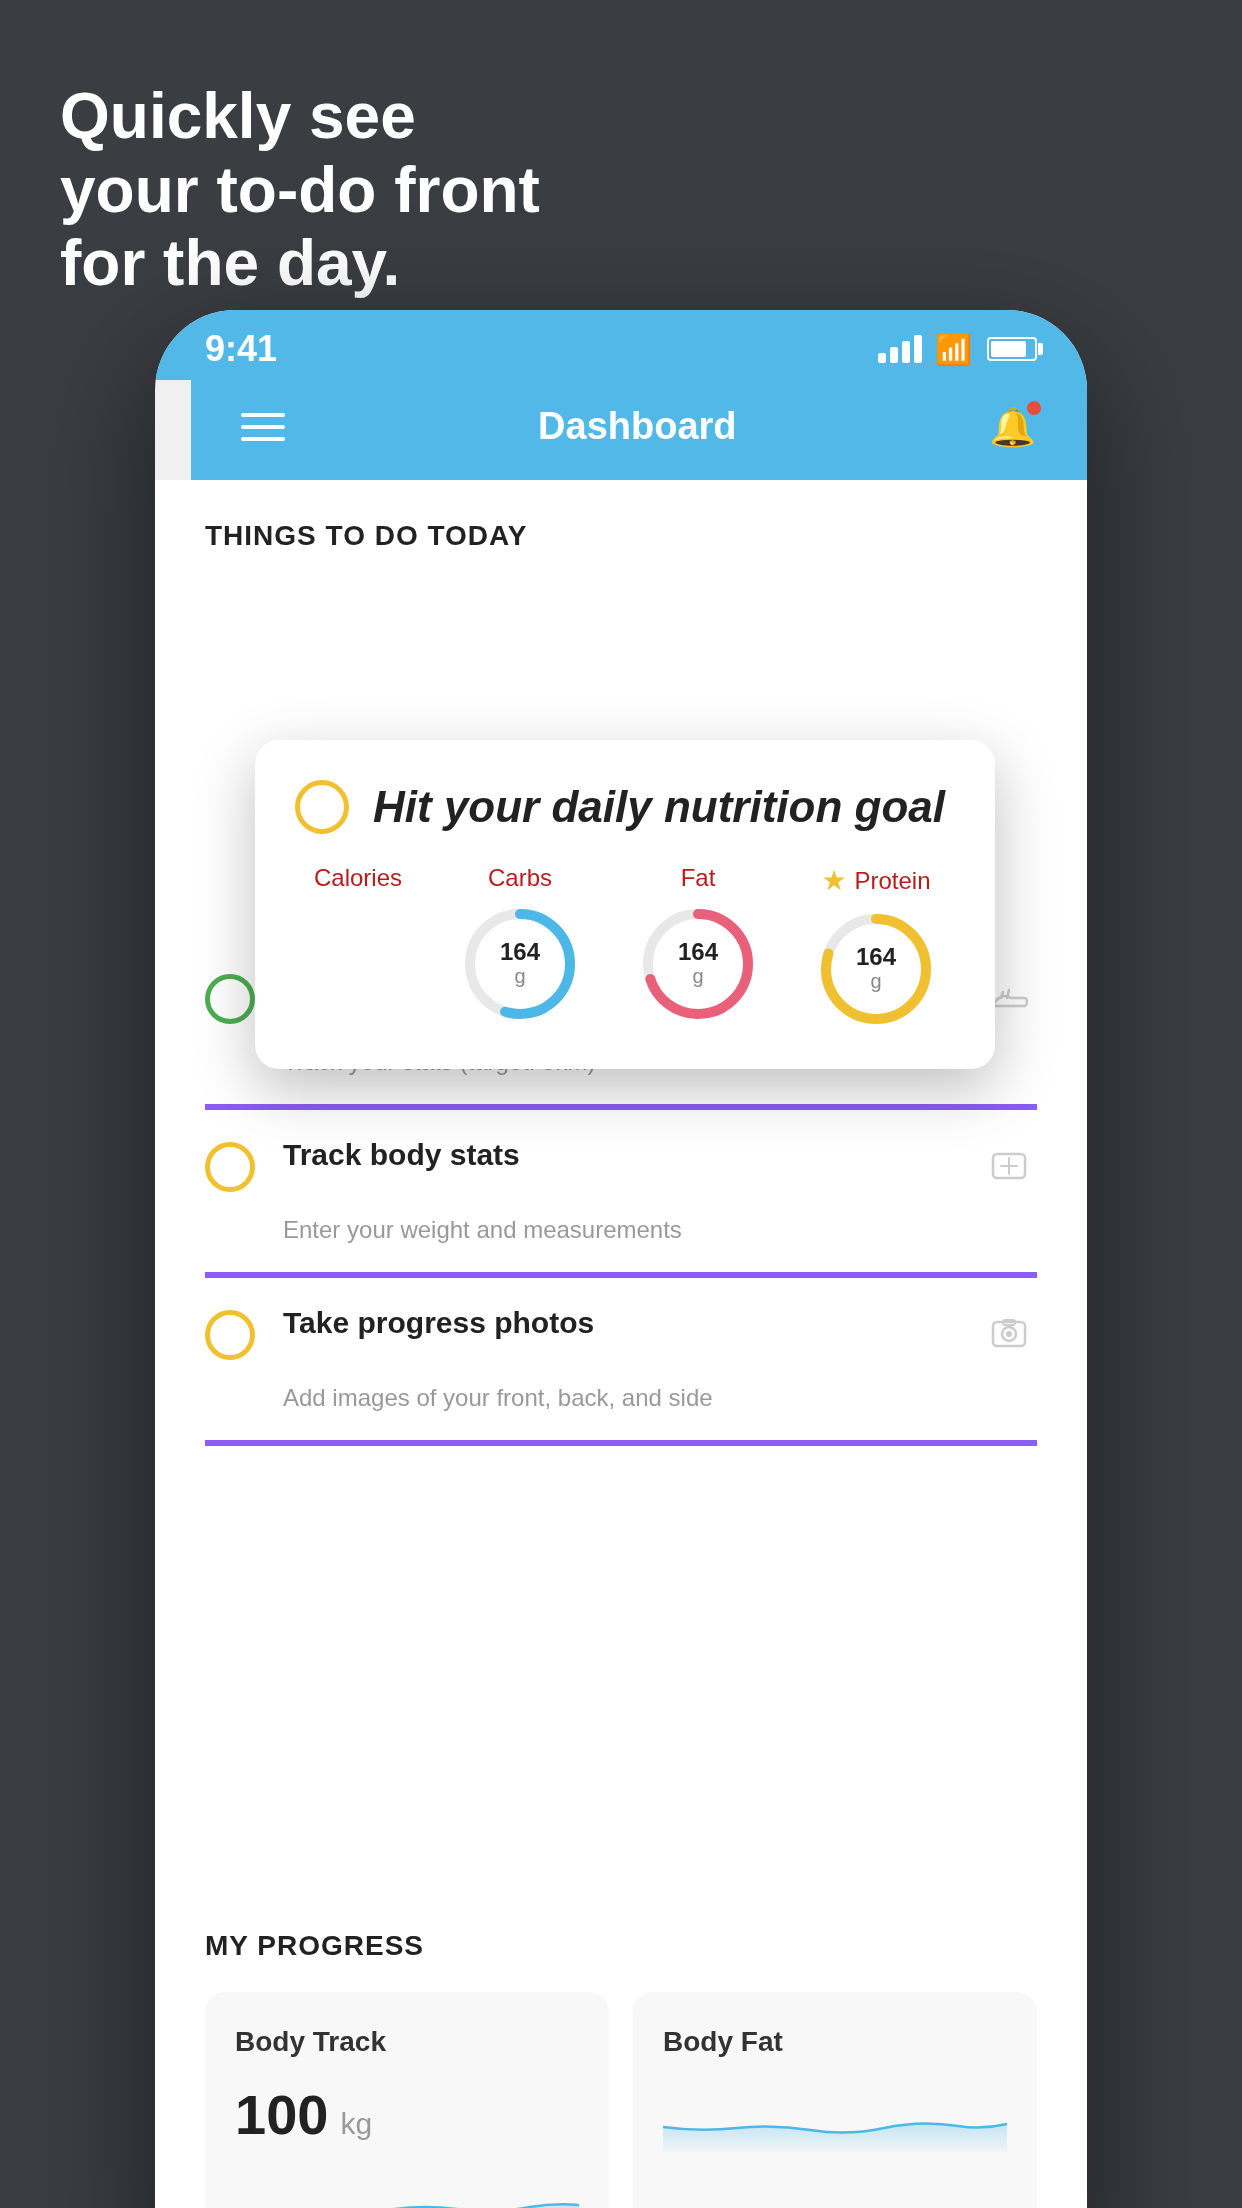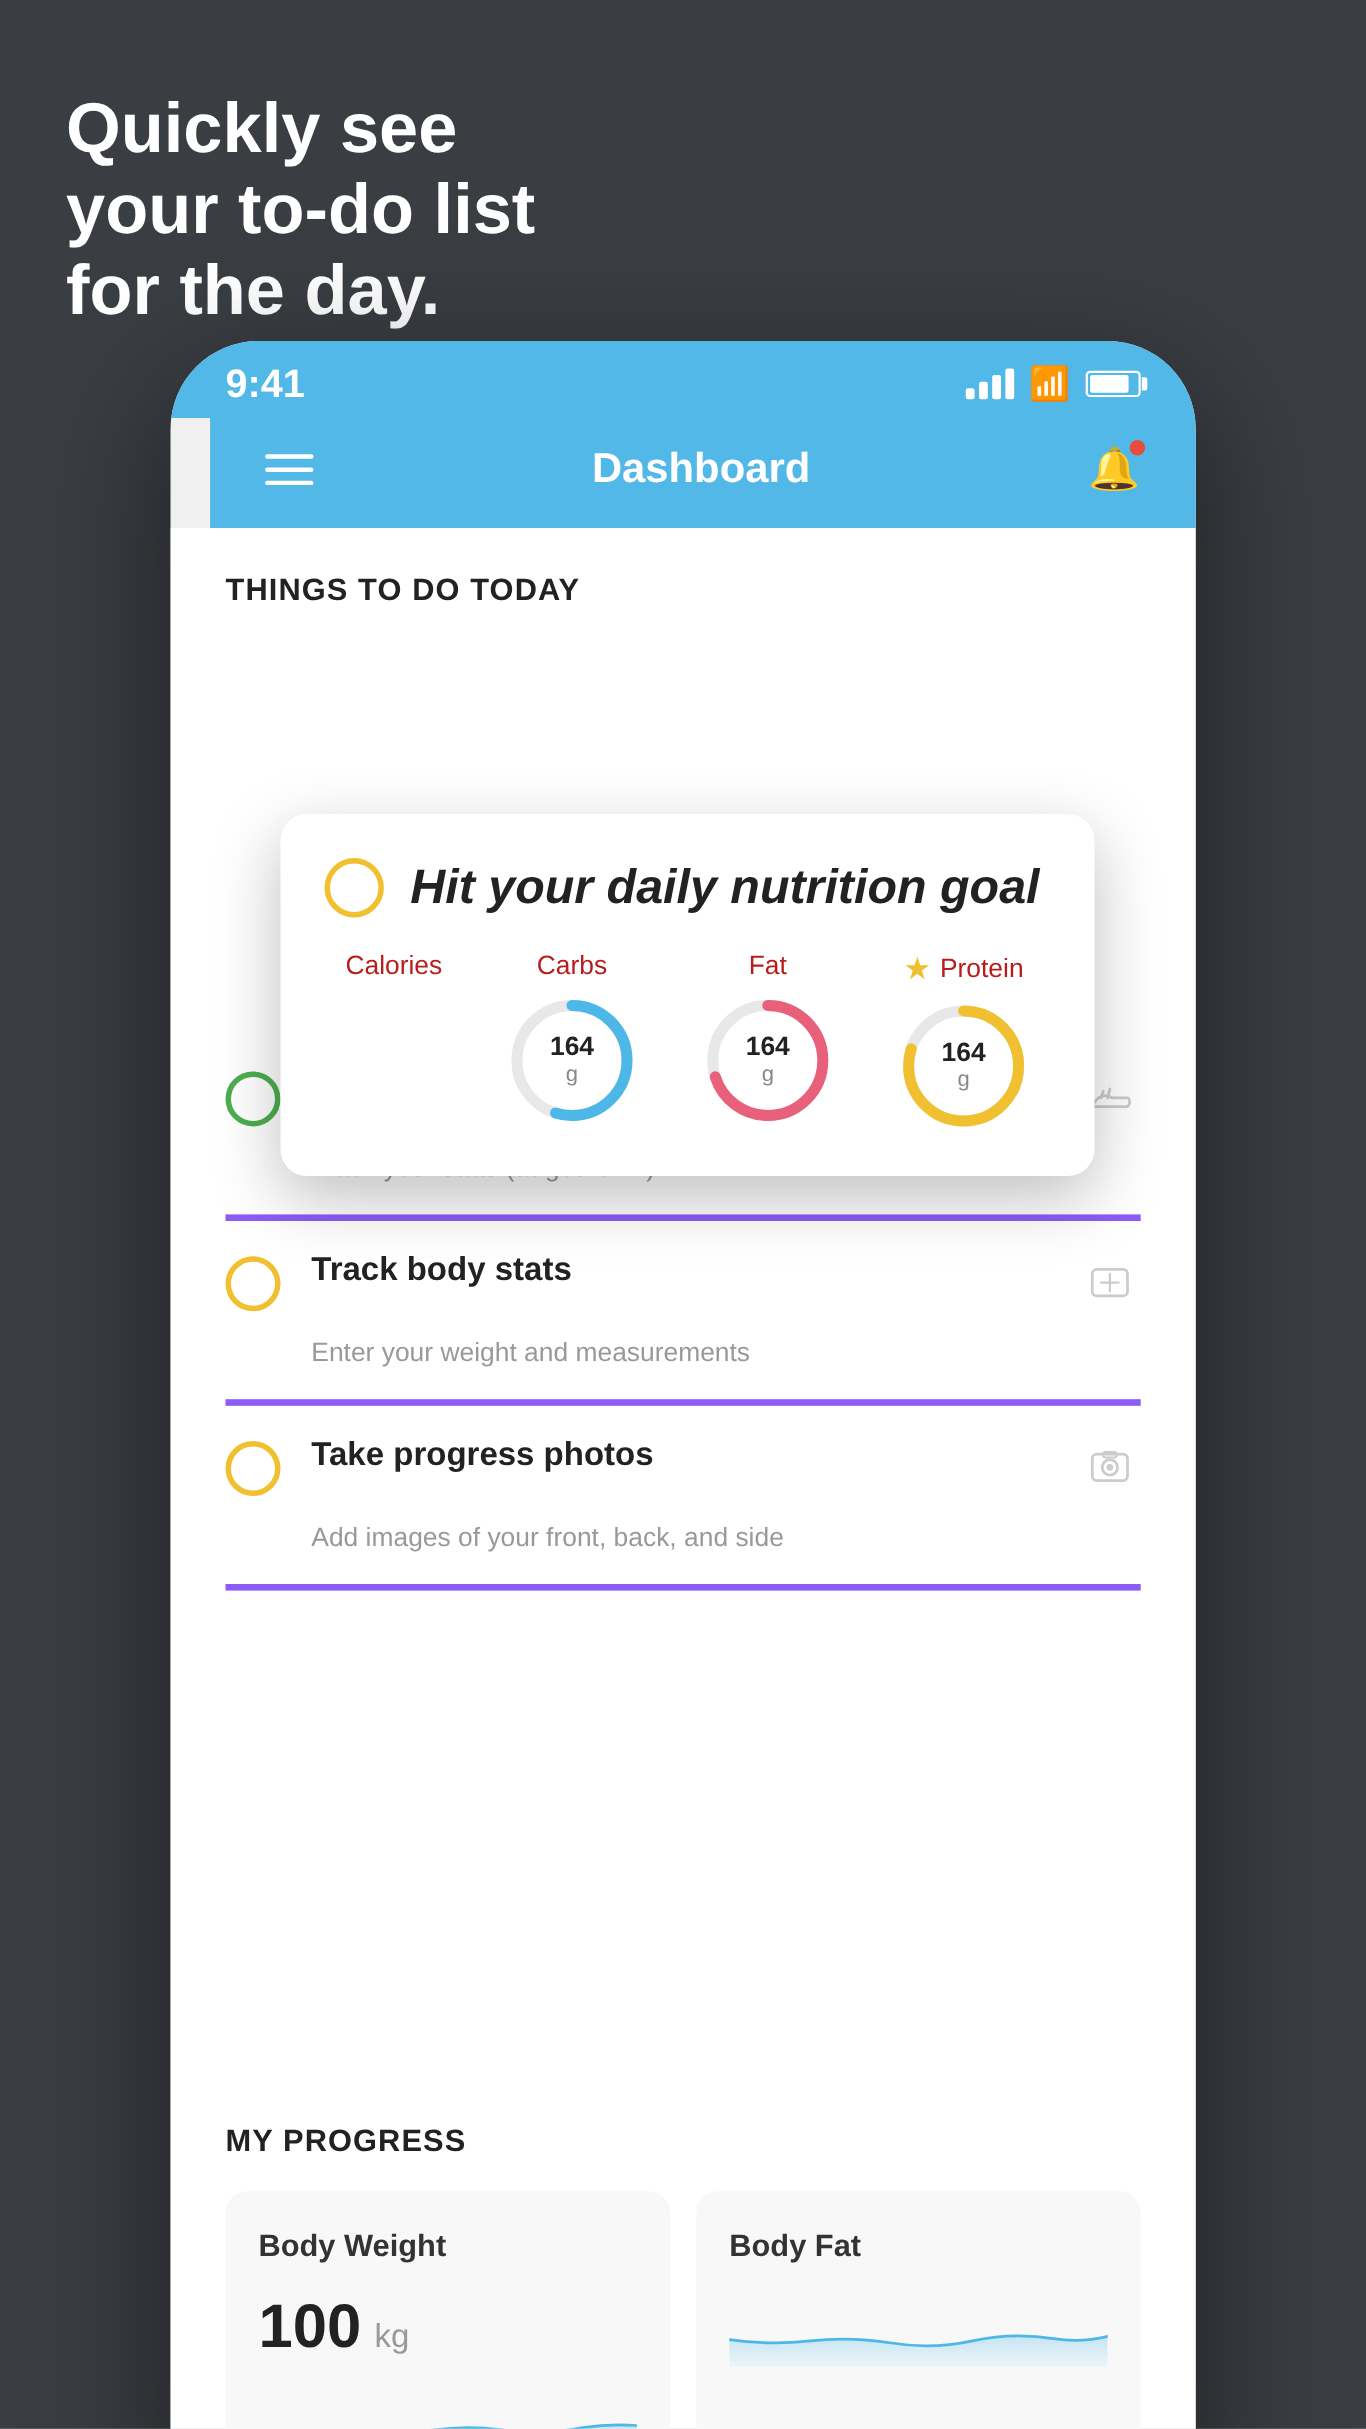--- a/index.html
+++ b/index.html
@@ -342,21 +342,21 @@
     .chart-svg {
       width: 100%;
       height: 70px;
     }
   </style>
 </head>
 <body>
 
 <div class="hero-text">
   <div>Quickly see</div>
-  <div>your to-do list</div>
+  <div>your to-do front</div>
   <div>for the day.</div>
 </div>
 
 <div class="phone-wrapper">
   <div class="phone">
 
     <div class="status-bar">
       <span class="status-time">9:41</span>
       <div class="status-icons">
         <div class="signal-bars">
@@ -441,21 +441,21 @@
       </div>
 
       <div style="height: 60px;"></div>
     </div>
 
     <div class="progress-section">
       <div class="section-title">MY PROGRESS</div>
       <div class="progress-cards">
 
         <div class="progress-card">
-          <div class="progress-card-title">Body Weight</div>
+          <div class="progress-card-title">Body Track</div>
           <div class="progress-value-row">
             <span class="progress-value">100</span>
             <span class="progress-unit">kg</span>
           </div>
           <svg class="chart-svg" viewBox="0 0 280 70" preserveAspectRatio="none">
             <defs>
               <linearGradient id="grad1" x1="0" y1="0" x2="0" y2="1">
                 <stop offset="0%" stop-color="#4db8e8" stop-opacity="0.3"></stop>
                 <stop offset="100%" stop-color="#4db8e8" stop-opacity="0.05"></stop>
               </linearGradient>

